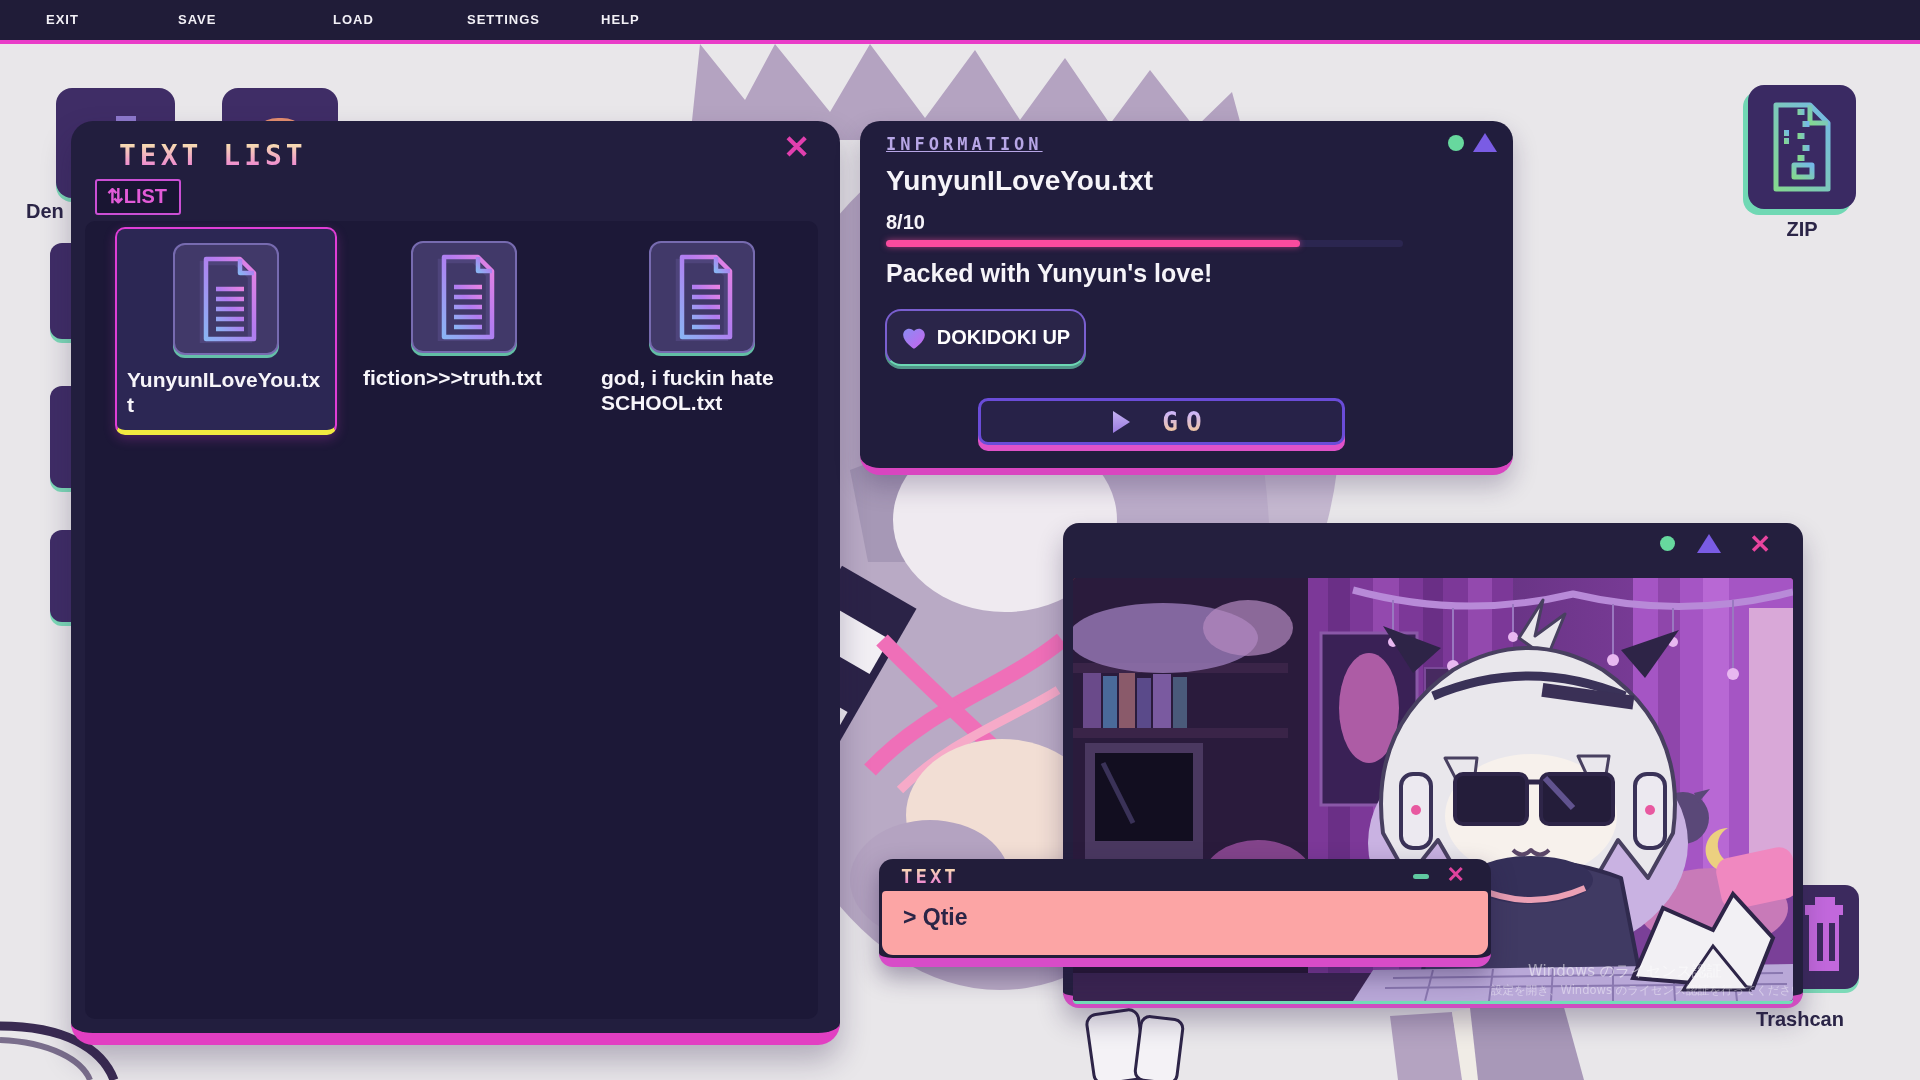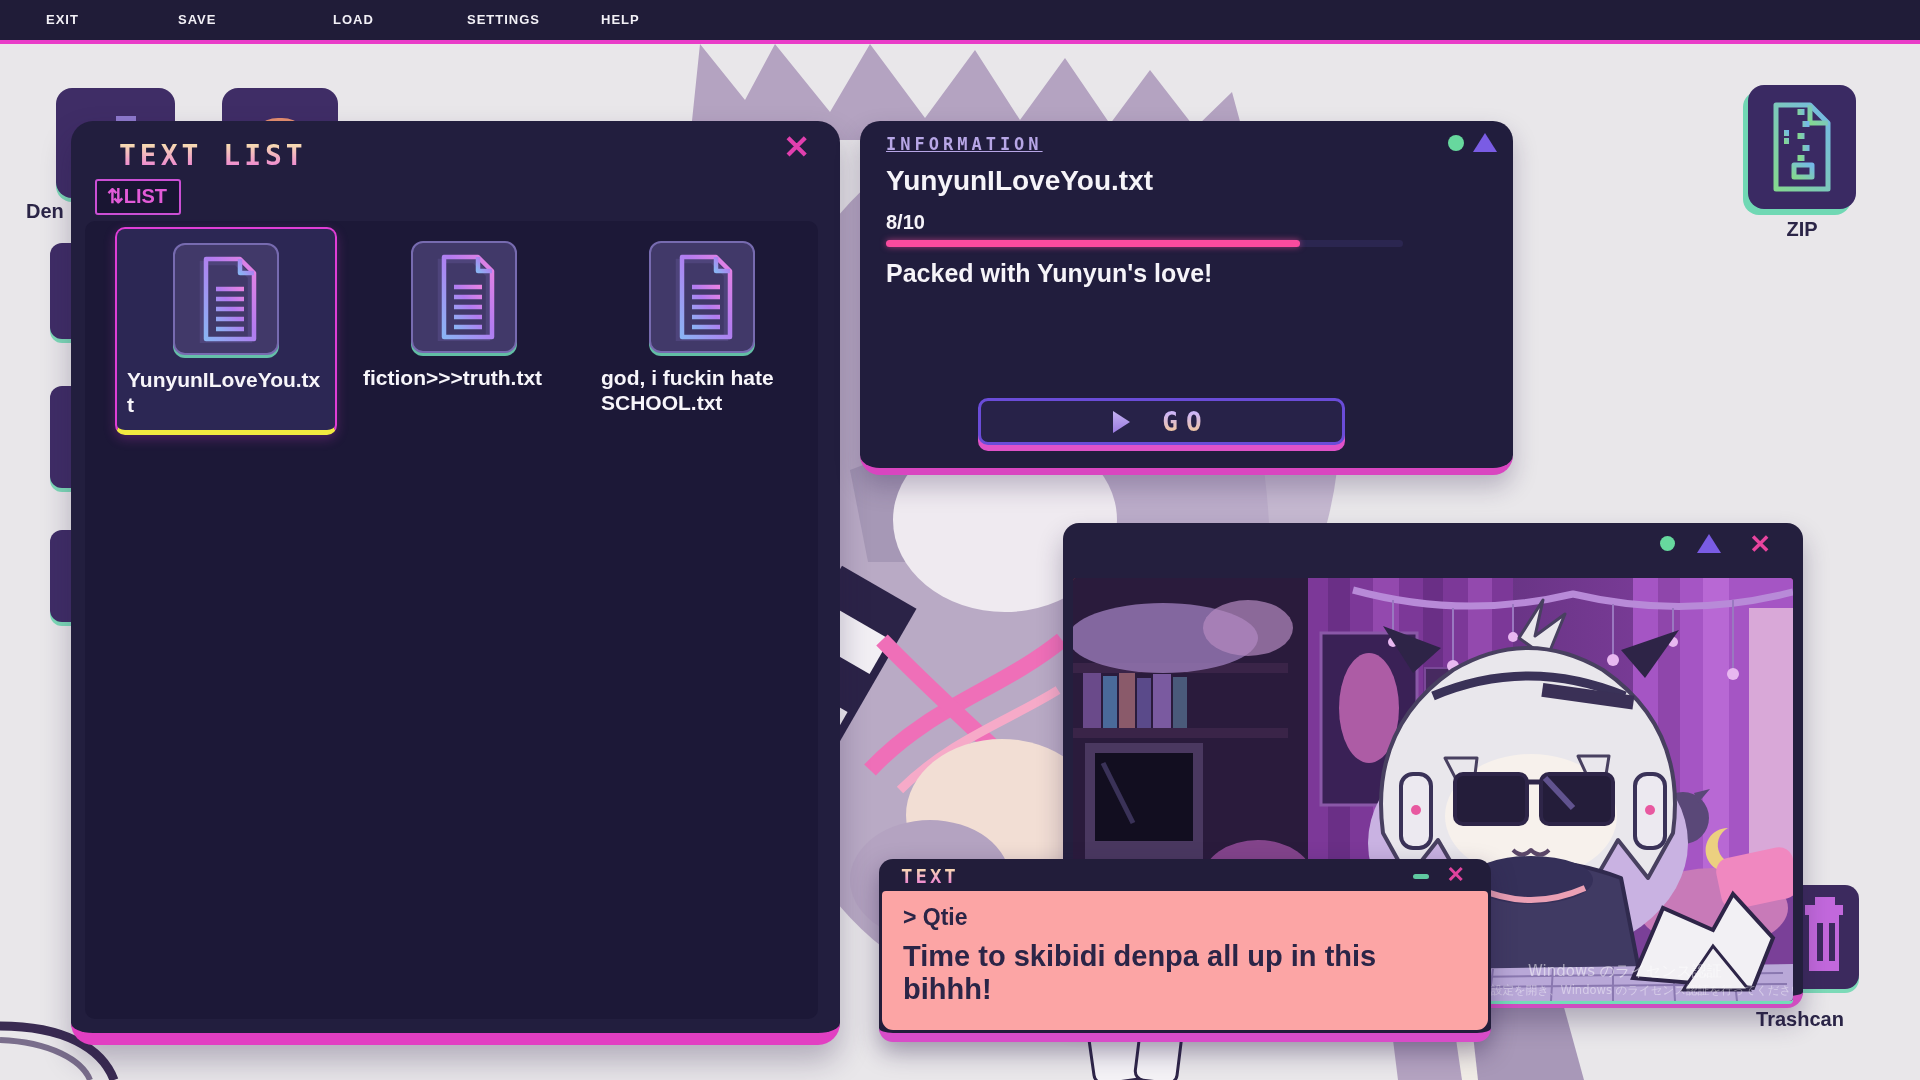--- a/index.html
+++ b/index.html
@@ -309,20 +309,32 @@
   <div id="info-title" class="abs pix">INFORMATION</div>
   <div class="win-dot" style="left:588px;top:14px"></div>
   <div class="win-tri" style="left:613px;top:12px"></div>
   <div id="info-file" class="abs">YunyunILoveYou.txt</div>
   <div id="info-progress-label" class="abs">8/10</div>
   <div id="info-track" class="abs">
     <div id="info-fill" style="width: 80%;"></div>
   </div>
   <div id="info-desc" class="abs">Packed with Yunyun's love!</div>
 
+  <div id="btn-doki" class="abs">
+    <svg width="26" height="24" viewBox="0 0 24 22">
+      <defs>
+          <linearGradient id="heartg" x1="0" y1="0" x2="1" y2="1">
+        <stop offset="0" stop-color="#8a8cf4"></stop>
+            <stop offset="1" stop-color="#c864ec"></stop>
+      </linearGradient>
+        </defs>
+      <path d="M12 21 S2 14.5 2 8.2 C2 4.6 4.8 2.4 7.5 2.4 c2 0 3.7 1.2 4.5 2.2 .8-1 2.5-2.2 4.5-2.2 2.7 0 5.5 2.2 5.5 5.8 C22 14.5 12 21 12 21 Z" fill="url(#heartg)"></path>
+    </svg>
+    <span>DOKIDOKI UP</span>
+  </div>
 
   <div id="btn-go" class="abs">
     <svg width="17" height="22" viewBox="0 0 17 22">
       <defs>
           <linearGradient id="lavg" x1="0" y1="0" x2="0" y2="1">
         <stop offset="0" stop-color="#c4b2f2"></stop>
             <stop offset="1" stop-color="#9a7ae0"></stop>
       </linearGradient>
         </defs>
       <polygon points="0,0 17,11 0,22" fill="url(#lavg)"></polygon>
@@ -455,15 +467,14 @@
 </div>
 
 <div id="text-window" class="abs">
   <div id="tw-titlebar">
     <div id="tw-title" class="abs pix grad grad-cream-pink">TEXT</div>
     <div id="tw-min" class="abs"></div>
     <div id="tw-x" class="abs win-x">✕</div>
   </div>
   <div id="tw-body">
     <div id="tw-speaker">&gt; Qtie</div>
-    <div id="tw-message">Time to skibidi denpa all up in this bihhh!</div>
   </div>
 </div>
 
 </body></html>

